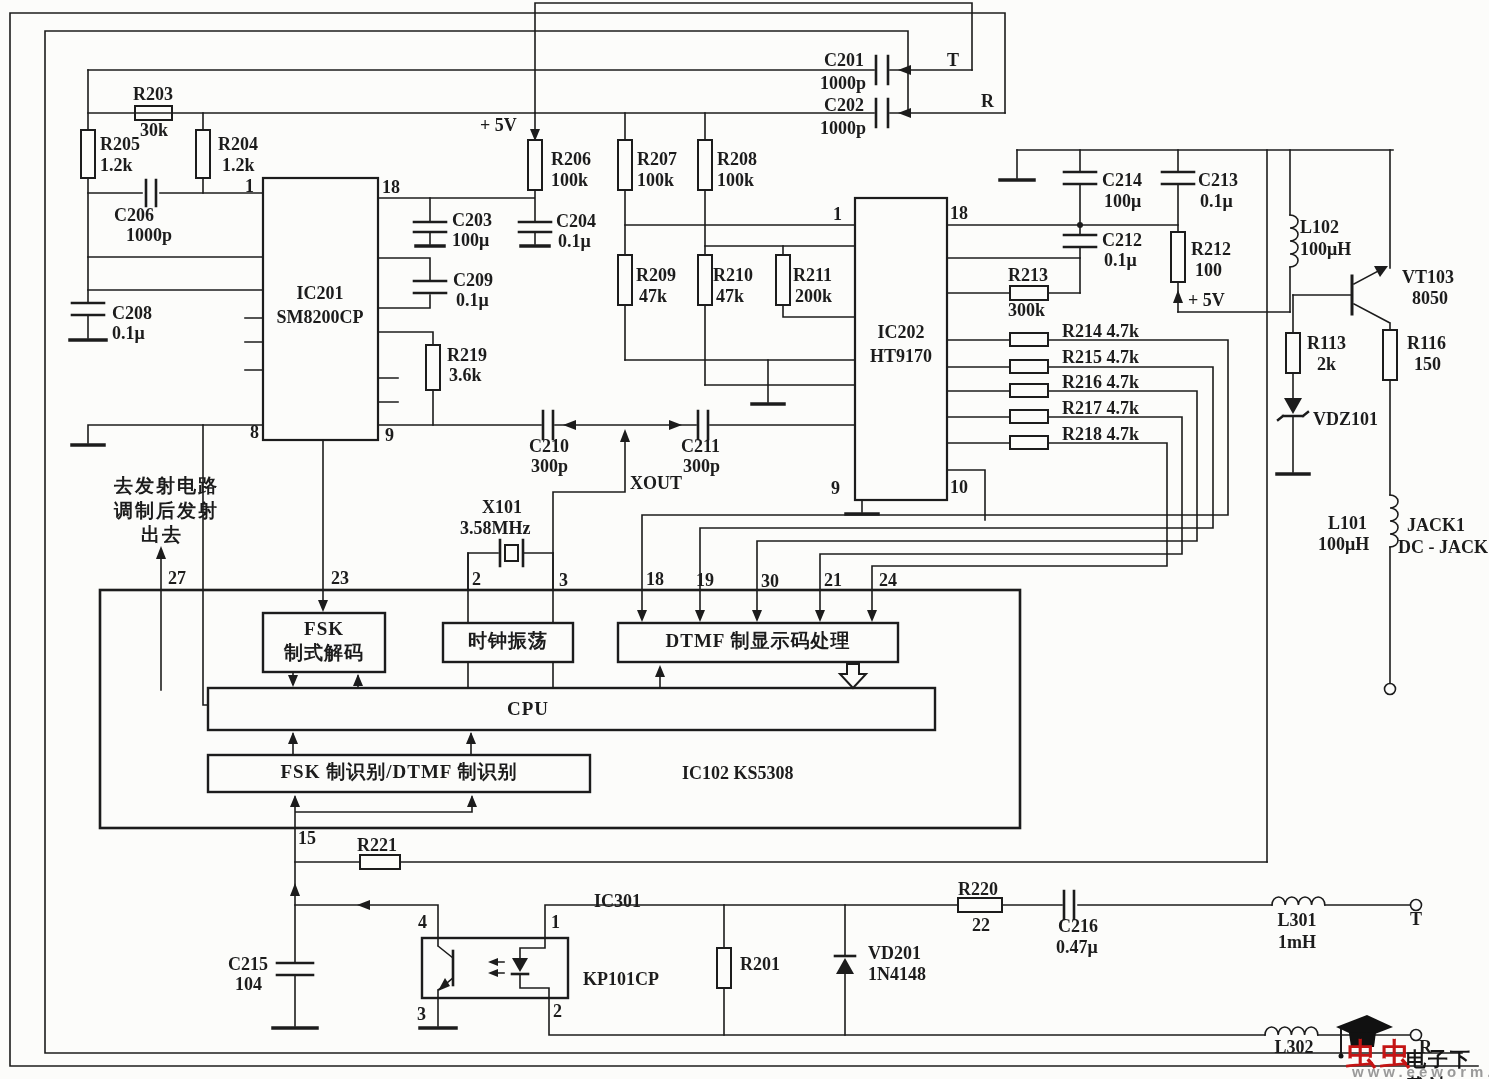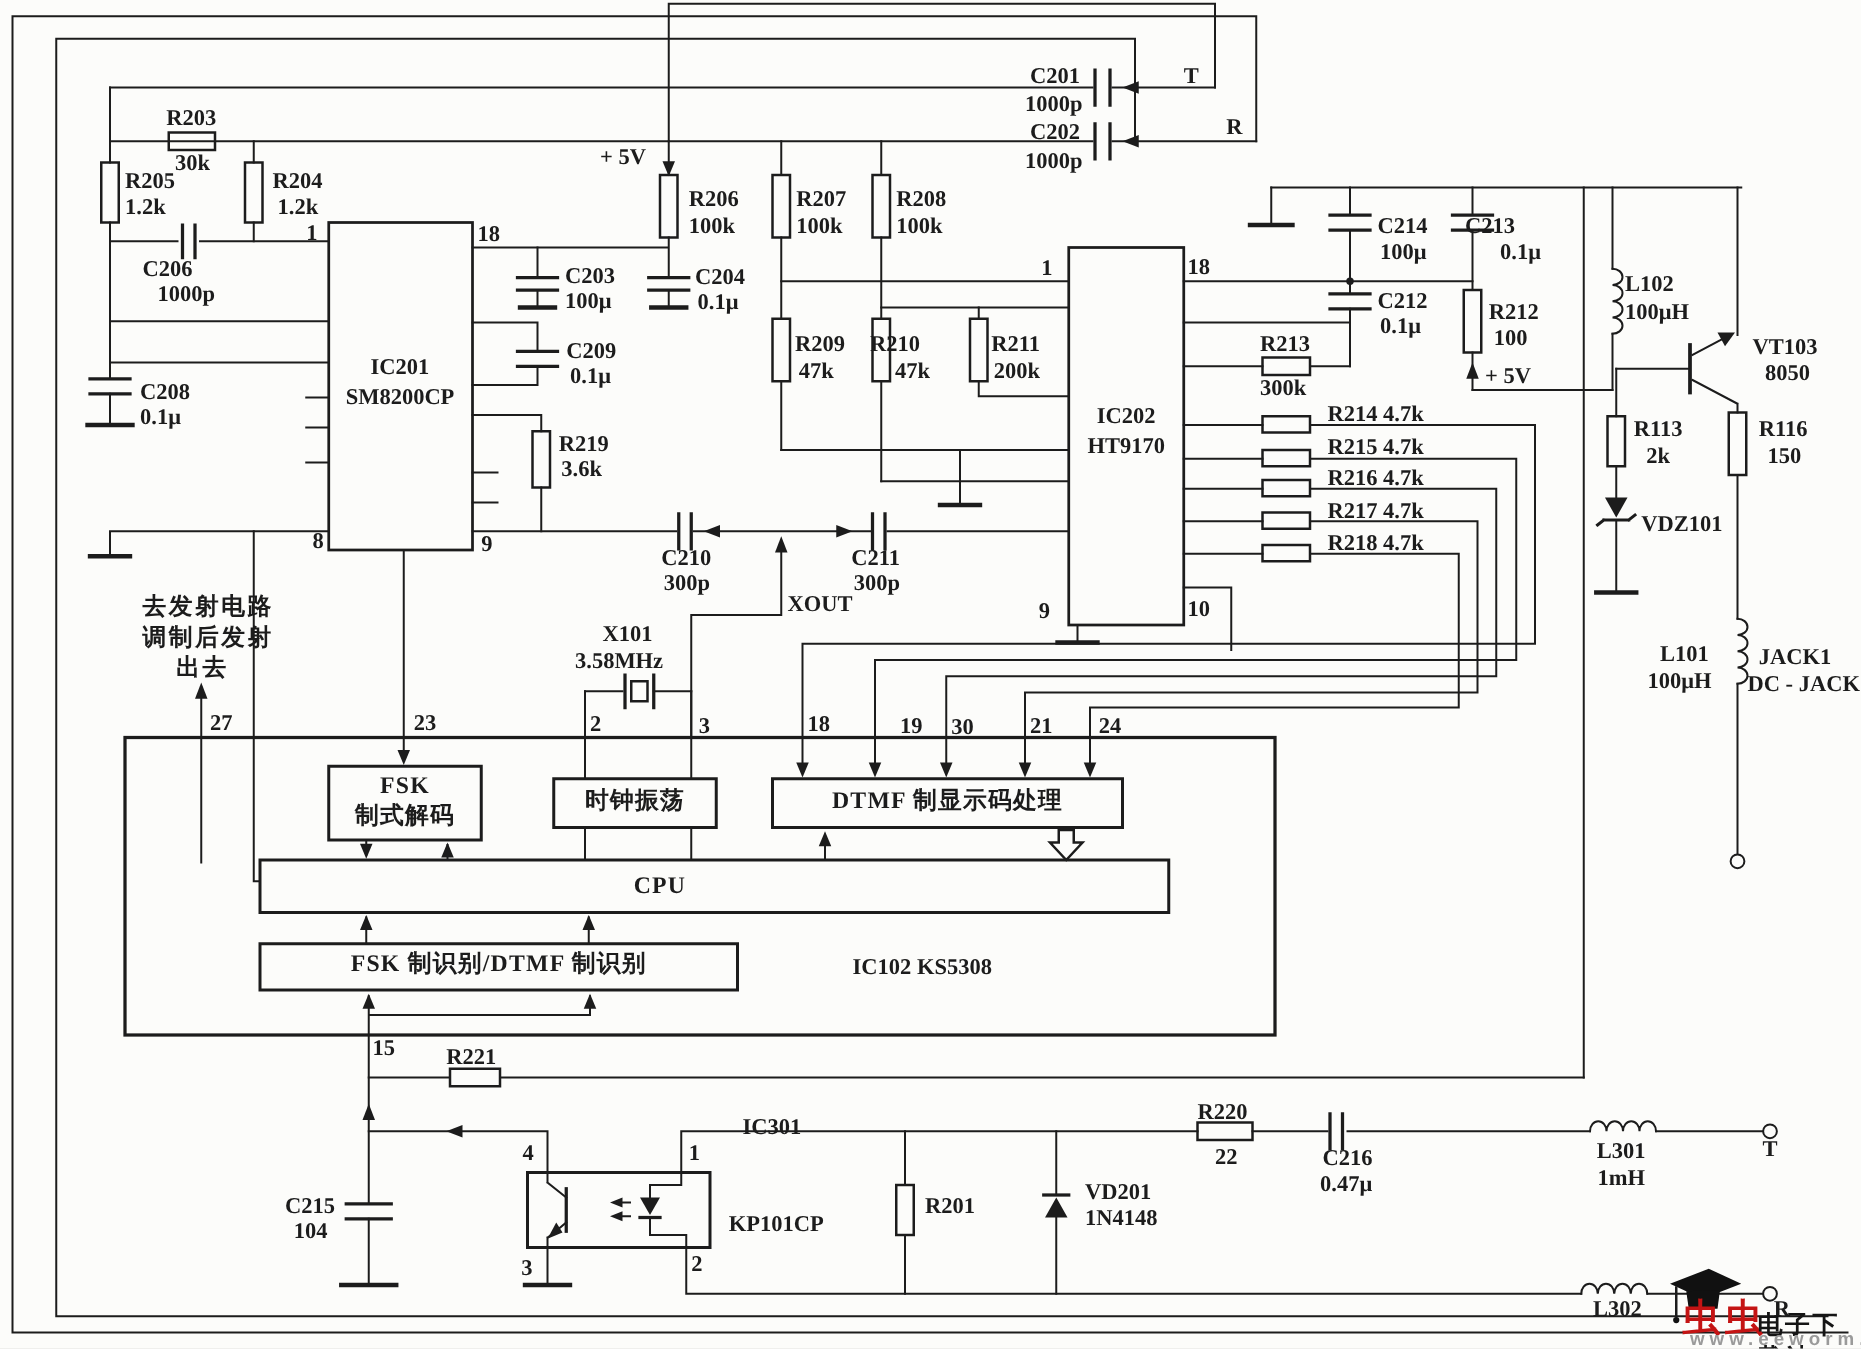--- a/index.html
+++ b/index.html
@@ -288,35 +288,35 @@
 
 <div class="lb" style="left:824px;top:51px">C201</div>
 <div class="lb" style="left:820px;top:74px">1000p</div>
 <div class="lb" style="left:947px;top:51px">T</div>
 <div class="lb" style="left:824px;top:96px">C202</div>
 <div class="lb" style="left:820px;top:119px">1000p</div>
 <div class="lb" style="left:981px;top:92px">R</div>
 
 <div class="lb" style="left:636px;top:266px">R209</div>
 <div class="lb" style="left:639px;top:287px">47k</div>
-<div class="lb" style="left:696px;top:266px">R210</div>
+<div class="lb" style="left:713px;top:266px">R210</div>
 <div class="lb" style="left:716px;top:287px">47k</div>
 <div class="lb" style="left:793px;top:266px">R211</div>
 <div class="lb" style="left:795px;top:287px">200k</div>
 
 <div class="lb cc" style="left:901px;top:323px">IC202</div>
 <div class="lb cc" style="left:901px;top:347px">HT9170</div>
 <div class="lb" style="left:833px;top:205px">1</div>
 <div class="lb" style="left:950px;top:204px">18</div>
 <div class="lb" style="left:831px;top:479px">9</div>
 <div class="lb" style="left:950px;top:478px">10</div>
 
 <div class="lb" style="left:1102px;top:171px">C214</div>
 <div class="lb" style="left:1104px;top:192px">100μ</div>
-<div class="lb" style="left:1172px;top:171px">C213</div>
+<div class="lb" style="left:1198px;top:171px">C213</div>
 <div class="lb" style="left:1200px;top:192px">0.1μ</div>
 <div class="lb" style="left:1102px;top:231px">C212</div>
 <div class="lb" style="left:1104px;top:251px">0.1μ</div>
 <div class="lb" style="left:1191px;top:240px">R212</div>
 <div class="lb" style="left:1195px;top:261px">100</div>
 <div class="lb" style="left:1008px;top:266px">R213</div>
 <div class="lb" style="left:1008px;top:301px">300k</div>
 <div class="lb" style="left:1188px;top:291px">+ 5V</div>
 <div class="lb" style="left:1062px;top:322px">R214 4.7k</div>
 <div class="lb" style="left:1062px;top:348px">R215 4.7k</div>
@@ -348,21 +348,21 @@
 
 <div class="lb cjk" style="left:114px;top:476px">去发射电路</div>
 <div class="lb cjk" style="left:114px;top:501px">调制后发射</div>
 <div class="lb cjk" style="left:141px;top:525px">出去</div>
 
 <div class="lb" style="left:168px;top:569px">27</div>
 <div class="lb" style="left:331px;top:569px">23</div>
 <div class="lb" style="left:472px;top:570px">2</div>
 <div class="lb" style="left:559px;top:571px">3</div>
 <div class="lb" style="left:646px;top:570px">18</div>
-<div class="lb" style="left:720px;top:571px">19</div>
+<div class="lb" style="left:696px;top:571px">19</div>
 <div class="lb" style="left:761px;top:572px">30</div>
 <div class="lb" style="left:824px;top:571px">21</div>
 <div class="lb" style="left:879px;top:571px">24</div>
 <div class="lb" style="left:298px;top:829px">15</div>
 
 <div class="lb cc blk" style="left:324px;top:619px">FSK</div>
 <div class="lb cc blk" style="left:324px;top:643px">制式解码</div>
 <div class="lb cc blk" style="left:508px;top:631px">时钟振荡</div>
 <div class="lb cc blk" style="left:758px;top:631px">DTMF 制显示码处理</div>
 <div class="lb cc blk" style="left:528px;top:699px">CPU</div>

